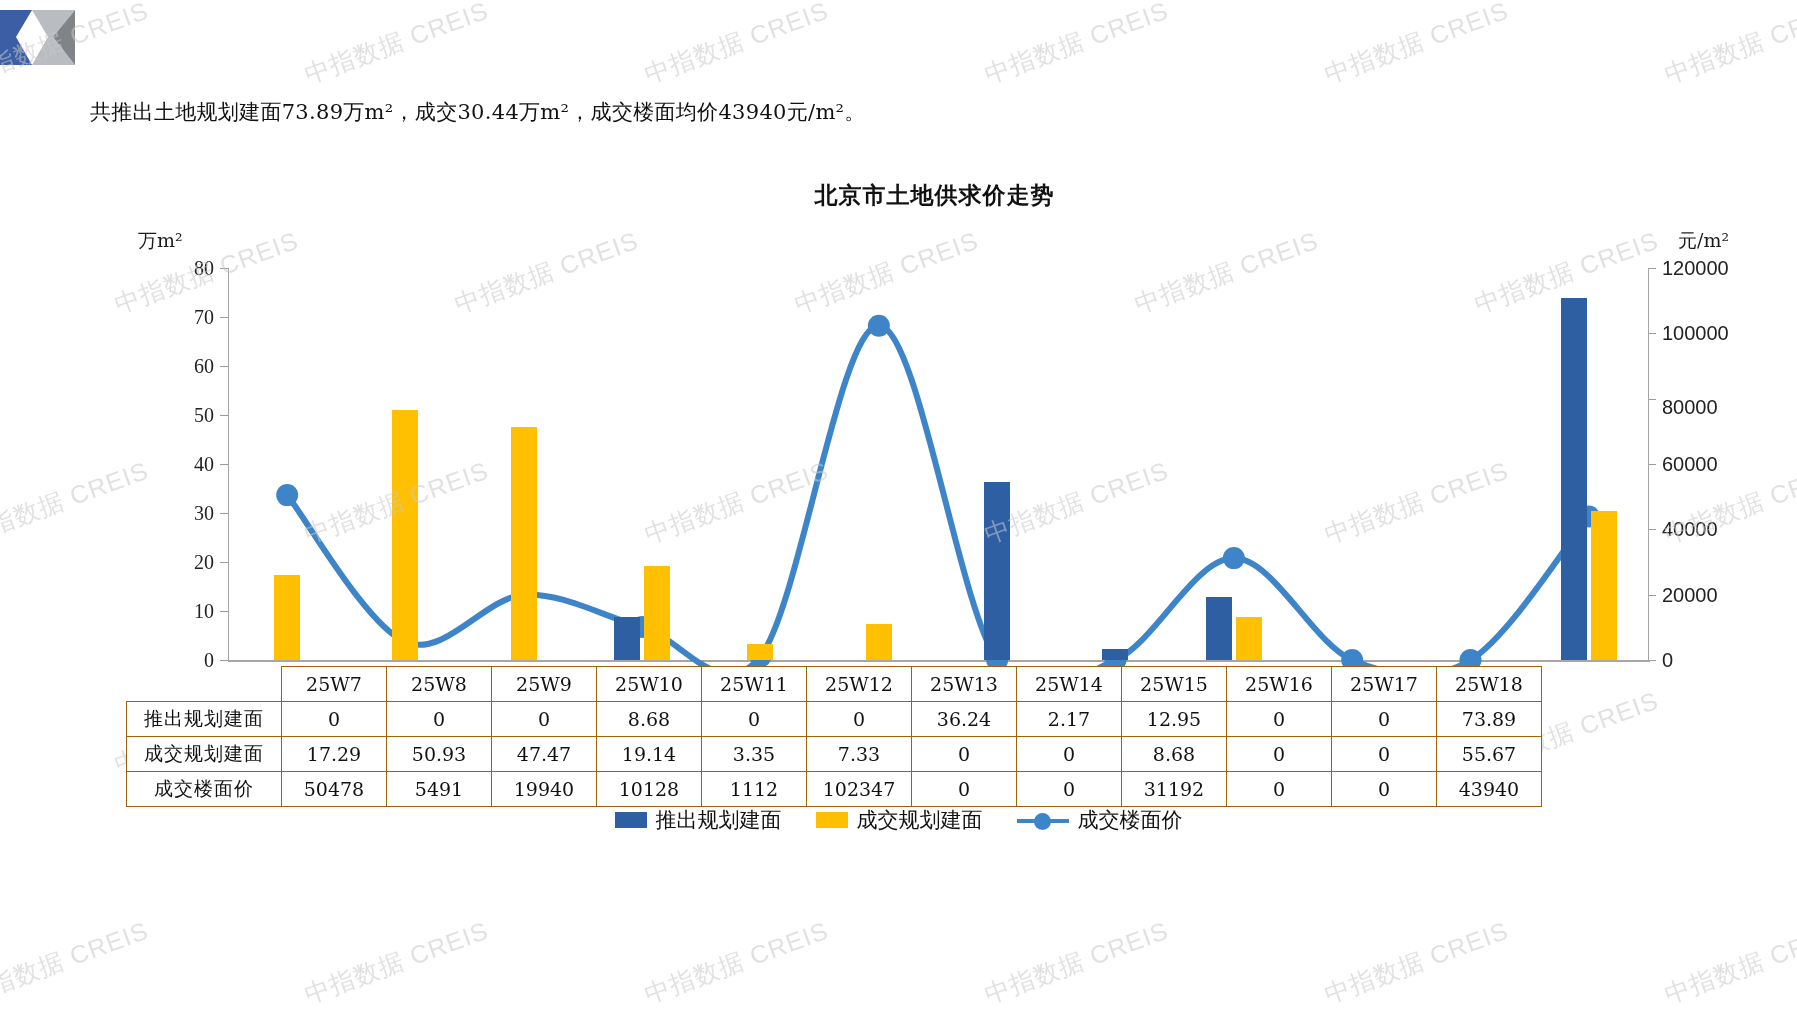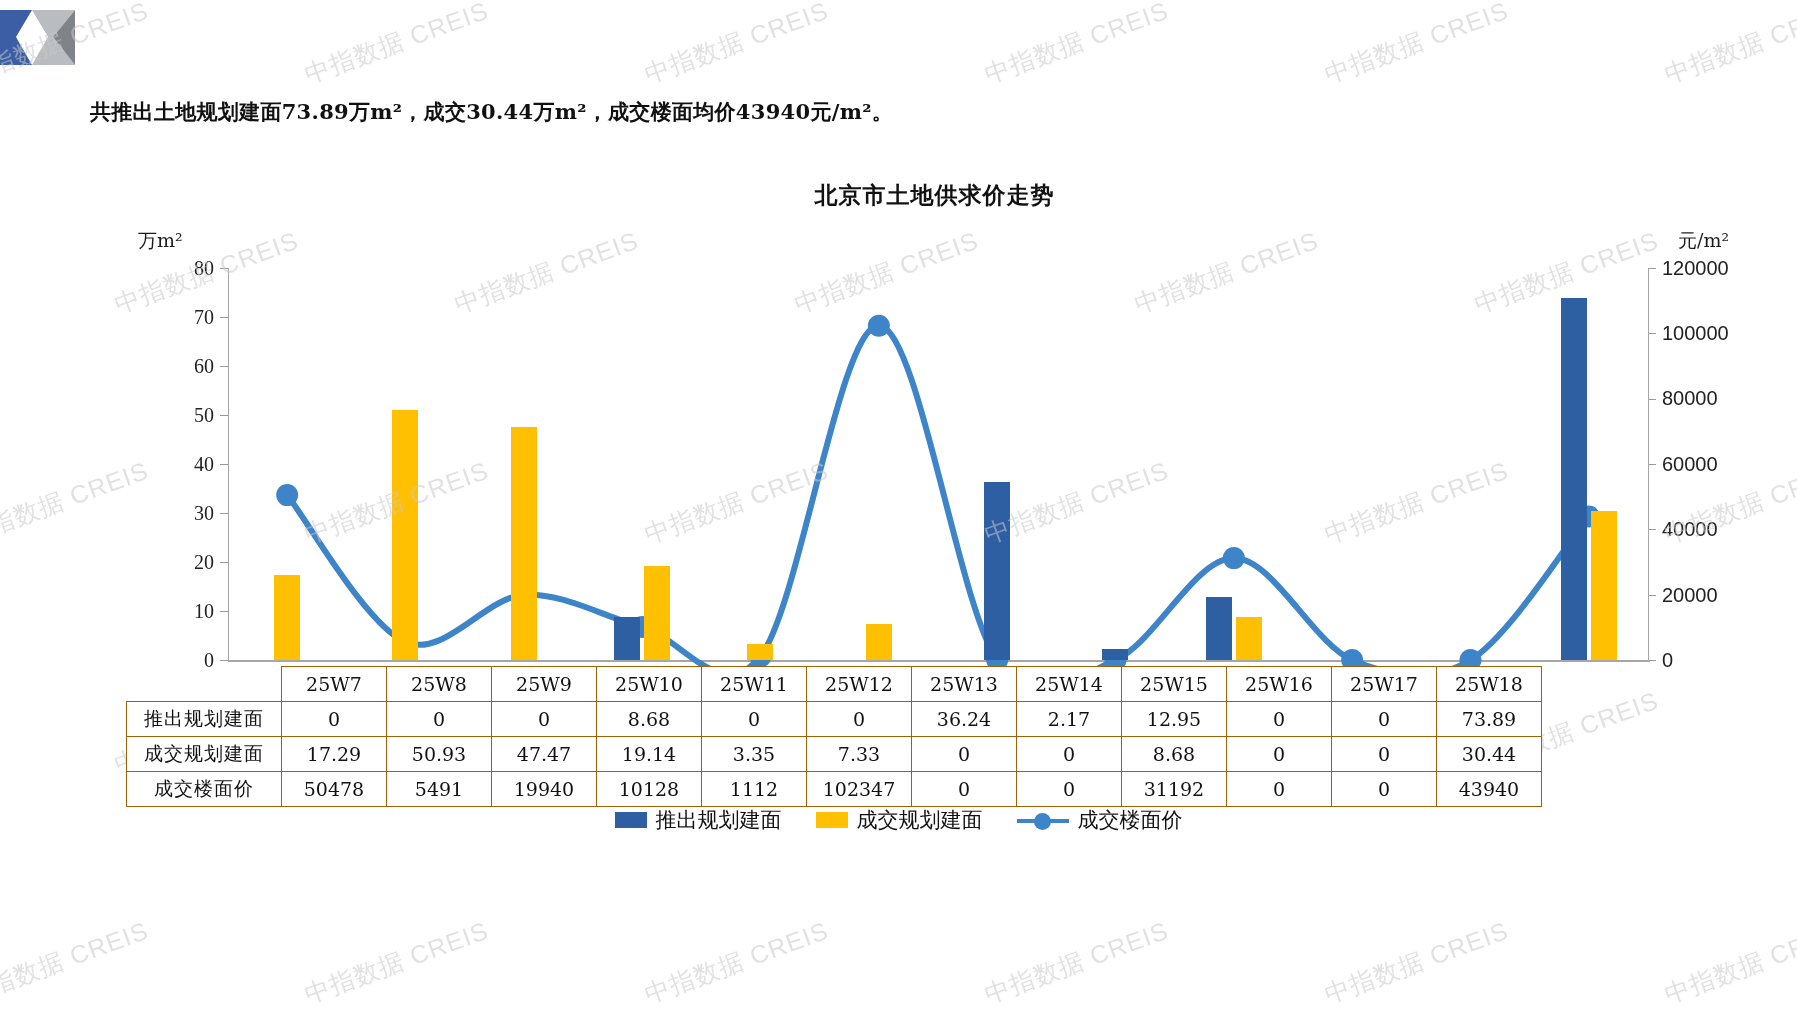--- a/index.html
+++ b/index.html
@@ -25,21 +25,21 @@
     font-family:"DejaVu Serif","Liberation Serif",serif;
     color:#111;
   }
   
   #summary{
     position:absolute;left:62px;top:95px;width:1700px;
     font-size:21px;line-height:34px;color:#111;
     font-family:"DejaVu Serif","Liberation Serif",serif;
     letter-spacing:.3px;z-index:6;
   }
-  #summary .l2{display:block;text-indent:28px;font-weight:bold;}
+  #summary .l2{display:block;text-indent:28px;}
   
   #chart-title{
     position:absolute;left:16px;top:180px;width:1797px;text-align:center;
     font-size:23px;font-weight:700;color:#111;
     font-family:"DejaVu Serif","Liberation Serif",serif;letter-spacing:1px;padding-left:20px;
   }
   #axis-unit-left{position:absolute;left:138px;top:228px;font-size:19px;font-family:"DejaVu Serif","Liberation Serif",serif;}
   #axis-unit-right{position:absolute;left:1678px;top:228px;font-size:19px;font-family:"DejaVu Serif","Liberation Serif",serif;}
 
   #plot-wrap{position:absolute;left:0;top:255px;width:1797px;height:420px;}
@@ -156,21 +156,21 @@
     </div>
   <div id="yticks-right">
       <div class="ytick-r" style="top: 405px; left: 1662px;">0</div>
       <div class="tickmark" style="top: 405px; left: 1648px;"></div>
       <div class="ytick-r" style="top: 339.667px; left: 1662px;">20000</div>
       <div class="tickmark" style="top: 339.667px; left: 1648px;"></div>
       <div class="ytick-r" style="top: 274.333px; left: 1662px;">40000</div>
       <div class="tickmark" style="top: 274.333px; left: 1648px;"></div>
       <div class="ytick-r" style="top: 209px; left: 1662px;">60000</div>
       <div class="tickmark" style="top: 209px; left: 1648px;"></div>
-      <div class="ytick-r" style="top: 143px; left: 1662px;">80000</div>
+      <div class="ytick-r" style="top: 152px; left: 1662px;">80000</div>
       <div class="tickmark" style="top: 143.667px; left: 1648px;"></div>
       <div class="ytick-r" style="top: 78.3333px; left: 1662px;">100000</div>
       <div class="tickmark" style="top: 78.3333px; left: 1648px;"></div>
       <div class="ytick-r" style="top: 13px; left: 1662px;">120000</div>
       <div class="tickmark" style="top: 13px; left: 1648px;"></div>
     </div>
   <div id="yaxis-line"></div>
   <div id="yaxis-line-r"></div>
   <div id="axis-line"></div>
   <div id="plot-area">
@@ -265,21 +265,21 @@
         <td class="val">50.93</td>
         <td class="val">47.47</td>
         <td class="val">19.14</td>
         <td class="val">3.35</td>
         <td class="val">7.33</td>
         <td class="val">0</td>
         <td class="val">0</td>
         <td class="val">8.68</td>
         <td class="val">0</td>
         <td class="val">0</td>
-        <td class="val">30.44</td>
+        <td class="val">55.67</td>
       </tr>
       <tr>
         <td class="rowhead">成交楼面价</td>
         <td class="val">50478</td>
         <td class="val">5491</td>
         <td class="val">19940</td>
         <td class="val">10128</td>
         <td class="val">1112</td>
         <td class="val">102347</td>
         <td class="val">0</td>

